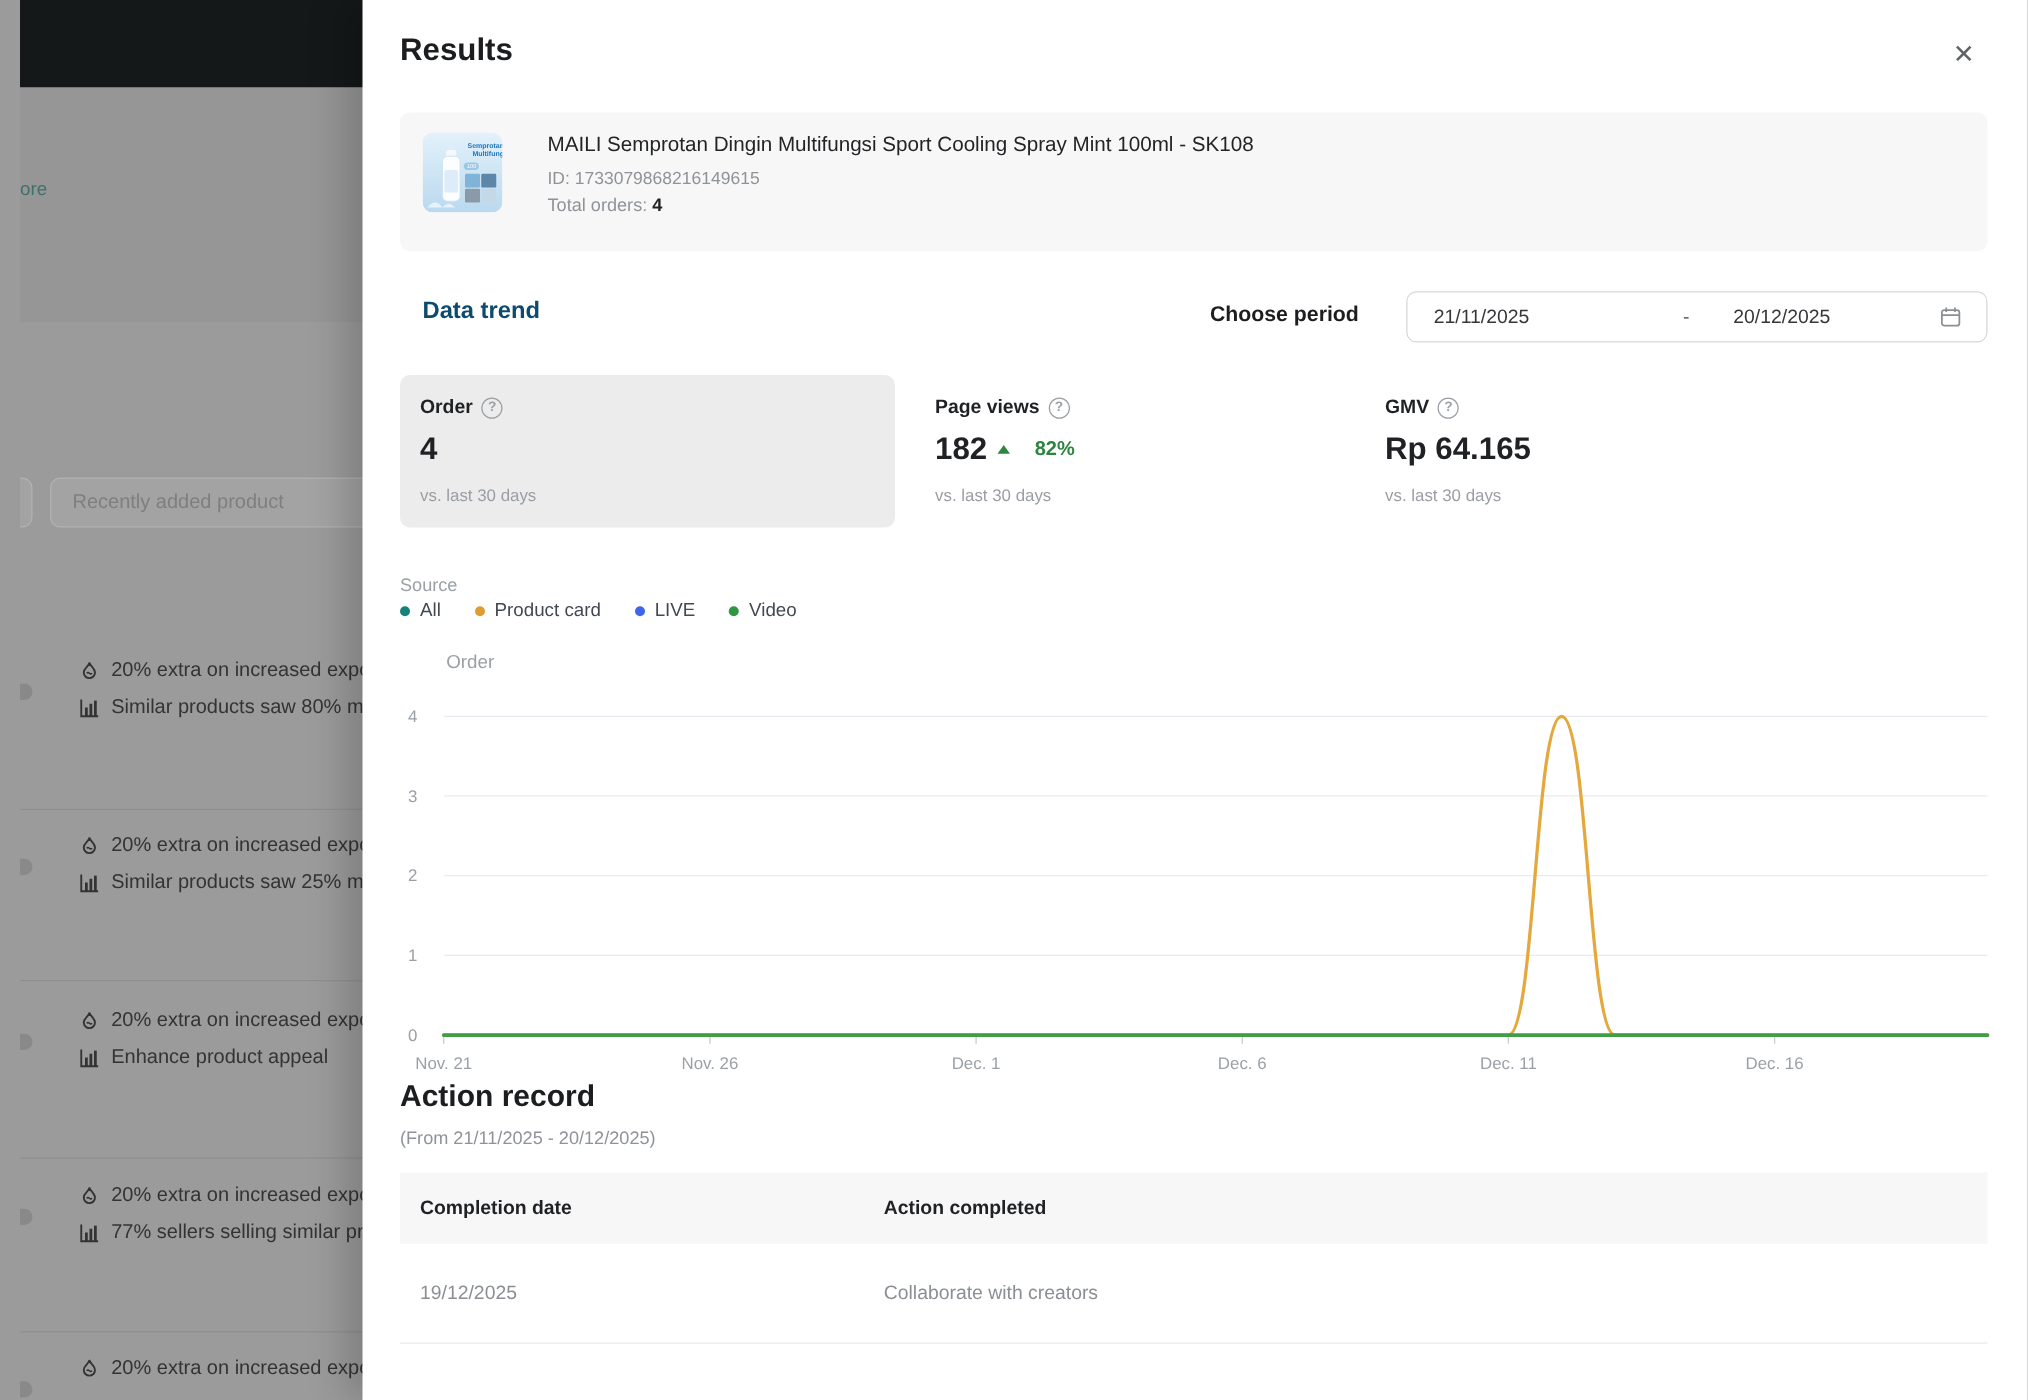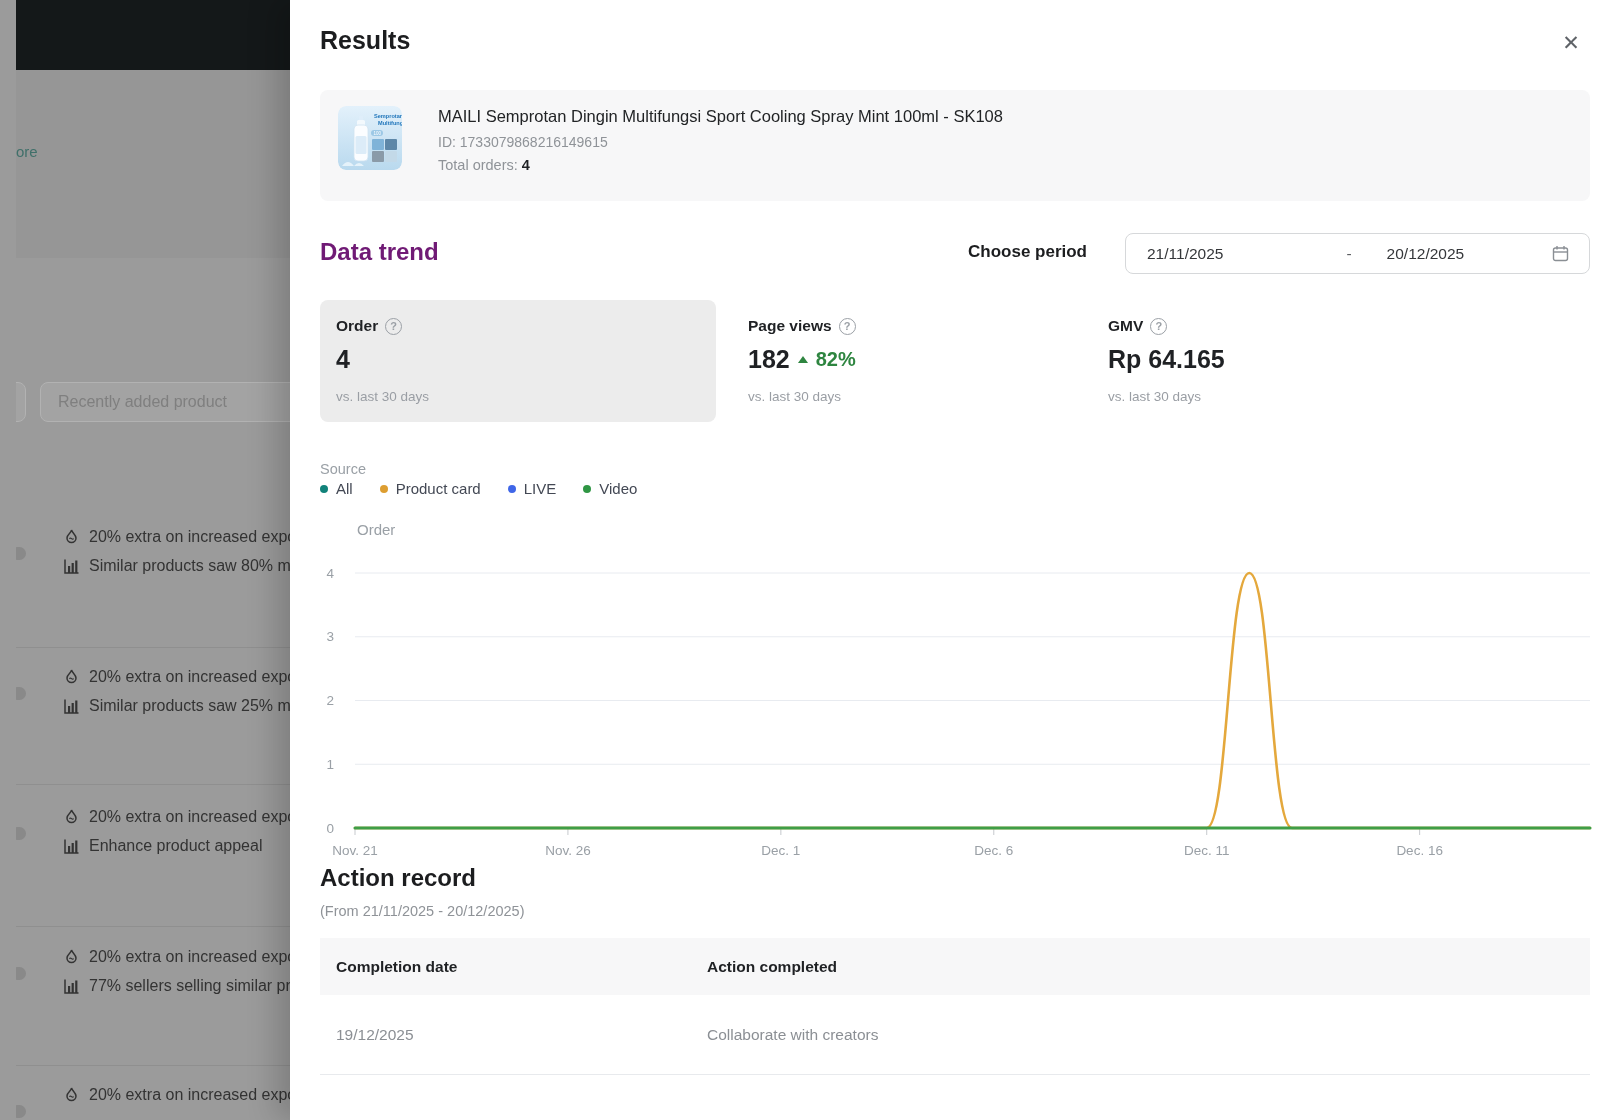--- a/index.html
+++ b/index.html
@@ -34,42 +34,42 @@
     display:flex; align-items:center; justify-content:center; cursor:pointer; }
 
   .prod-card { left:30px; top:90px; width:1270px; height:111px; background:#f7f7f8;
     border-radius:8px; }
   .prod-img { left:18px; top:16px; width:64px; height:64px; border-radius:8px; overflow:hidden; }
   .prod-name { left:118px; top:17px; font-size:16.5px; color:#222426; }
   .prod-id { left:118px; top:44px; font-size:14px; color:#8f9398; }
   .prod-orders { left:118px; top:67px; font-size:14.5px; color:#8f9398; }
   .prod-orders b { color:#1f2124; font-weight:bold; }
 
-  .dt-heading { left:30px; top:238px; font-size:24px; font-weight:700; color:#701a75; }
+  .dt-heading { left:48px; top:238px; font-size:19px; font-weight:700; color:#0c4a6e; }
   .dt-period-label { left:678px; top:242px; font-size:17px; font-weight:600; color:#1c1d1f; }
   .dt-input { left:835px; top:233px; width:465px; height:41px; border:1px solid #d6d8da;
     border-radius:8px; background:#fff; display:flex; align-items:center; font-size:15.5px;
     color:#35373a;gap:25px; }
   .dt-start { margin-left:21px; }
   .dt-sep { margin-left:98px; color:#5c5e62; }
   .dt-end { margin-left:10px; }
   .dt-cal { margin-left:auto; margin-right:20px; display:flex; }
 
   .metric-sel { left:30px; top:300px; width:396px; height:122px; background:#ececec;
     border-radius:8px; }
   .metric { position:absolute; top:300px; }
   .metric .lab { display:flex; align-items:center; gap:7px; font-size:15.5px;
     font-weight:600; color:#1f2124; margin-top:17px; }
   .qmark { width:17px; height:17px; border:1.5px solid #9ba0a6; border-radius:50%;
     color:#9ba0a6; font-size:11px; font-weight:bold; display:flex; align-items:center;
     justify-content:center; }
   .metric .val { margin-top:10px; font-size:25px; font-weight:700; color:#1f2124;
     display:flex; align-items:center; gap:8px; }
   .metric .sub { margin-top:15px; font-size:13.5px; color:#9a9ea4; }
-  .delta { display:flex; align-items:center; gap:8px; font-size:20px; font-weight:600;
+  .delta { display:flex; align-items:center; gap:20px; font-size:16px; font-weight:600;
     color:#2e8540; }
   .tri-up { width:0; height:0; border-left:5px solid transparent;
     border-right:5px solid transparent; border-bottom:7px solid #2e8540; }
   .m1 { left:46px; } .m2 { left:458px; } .m3 { left:818px; }
 
   .src-label { left:30px; top:461px; font-size:14.5px; color:#9aa0a6; }
   .legend { left:30px; top:480px; display:flex; gap:27px; }
   .leg-item { display:flex; align-items:center; gap:8px; font-size:15px; color:#434854; }
   .leg-dot { width:8px; height:8px; border-radius:50%; }
   .axis-title { left:67px; top:521px; font-size:15px; color:#9aa0a6; }

